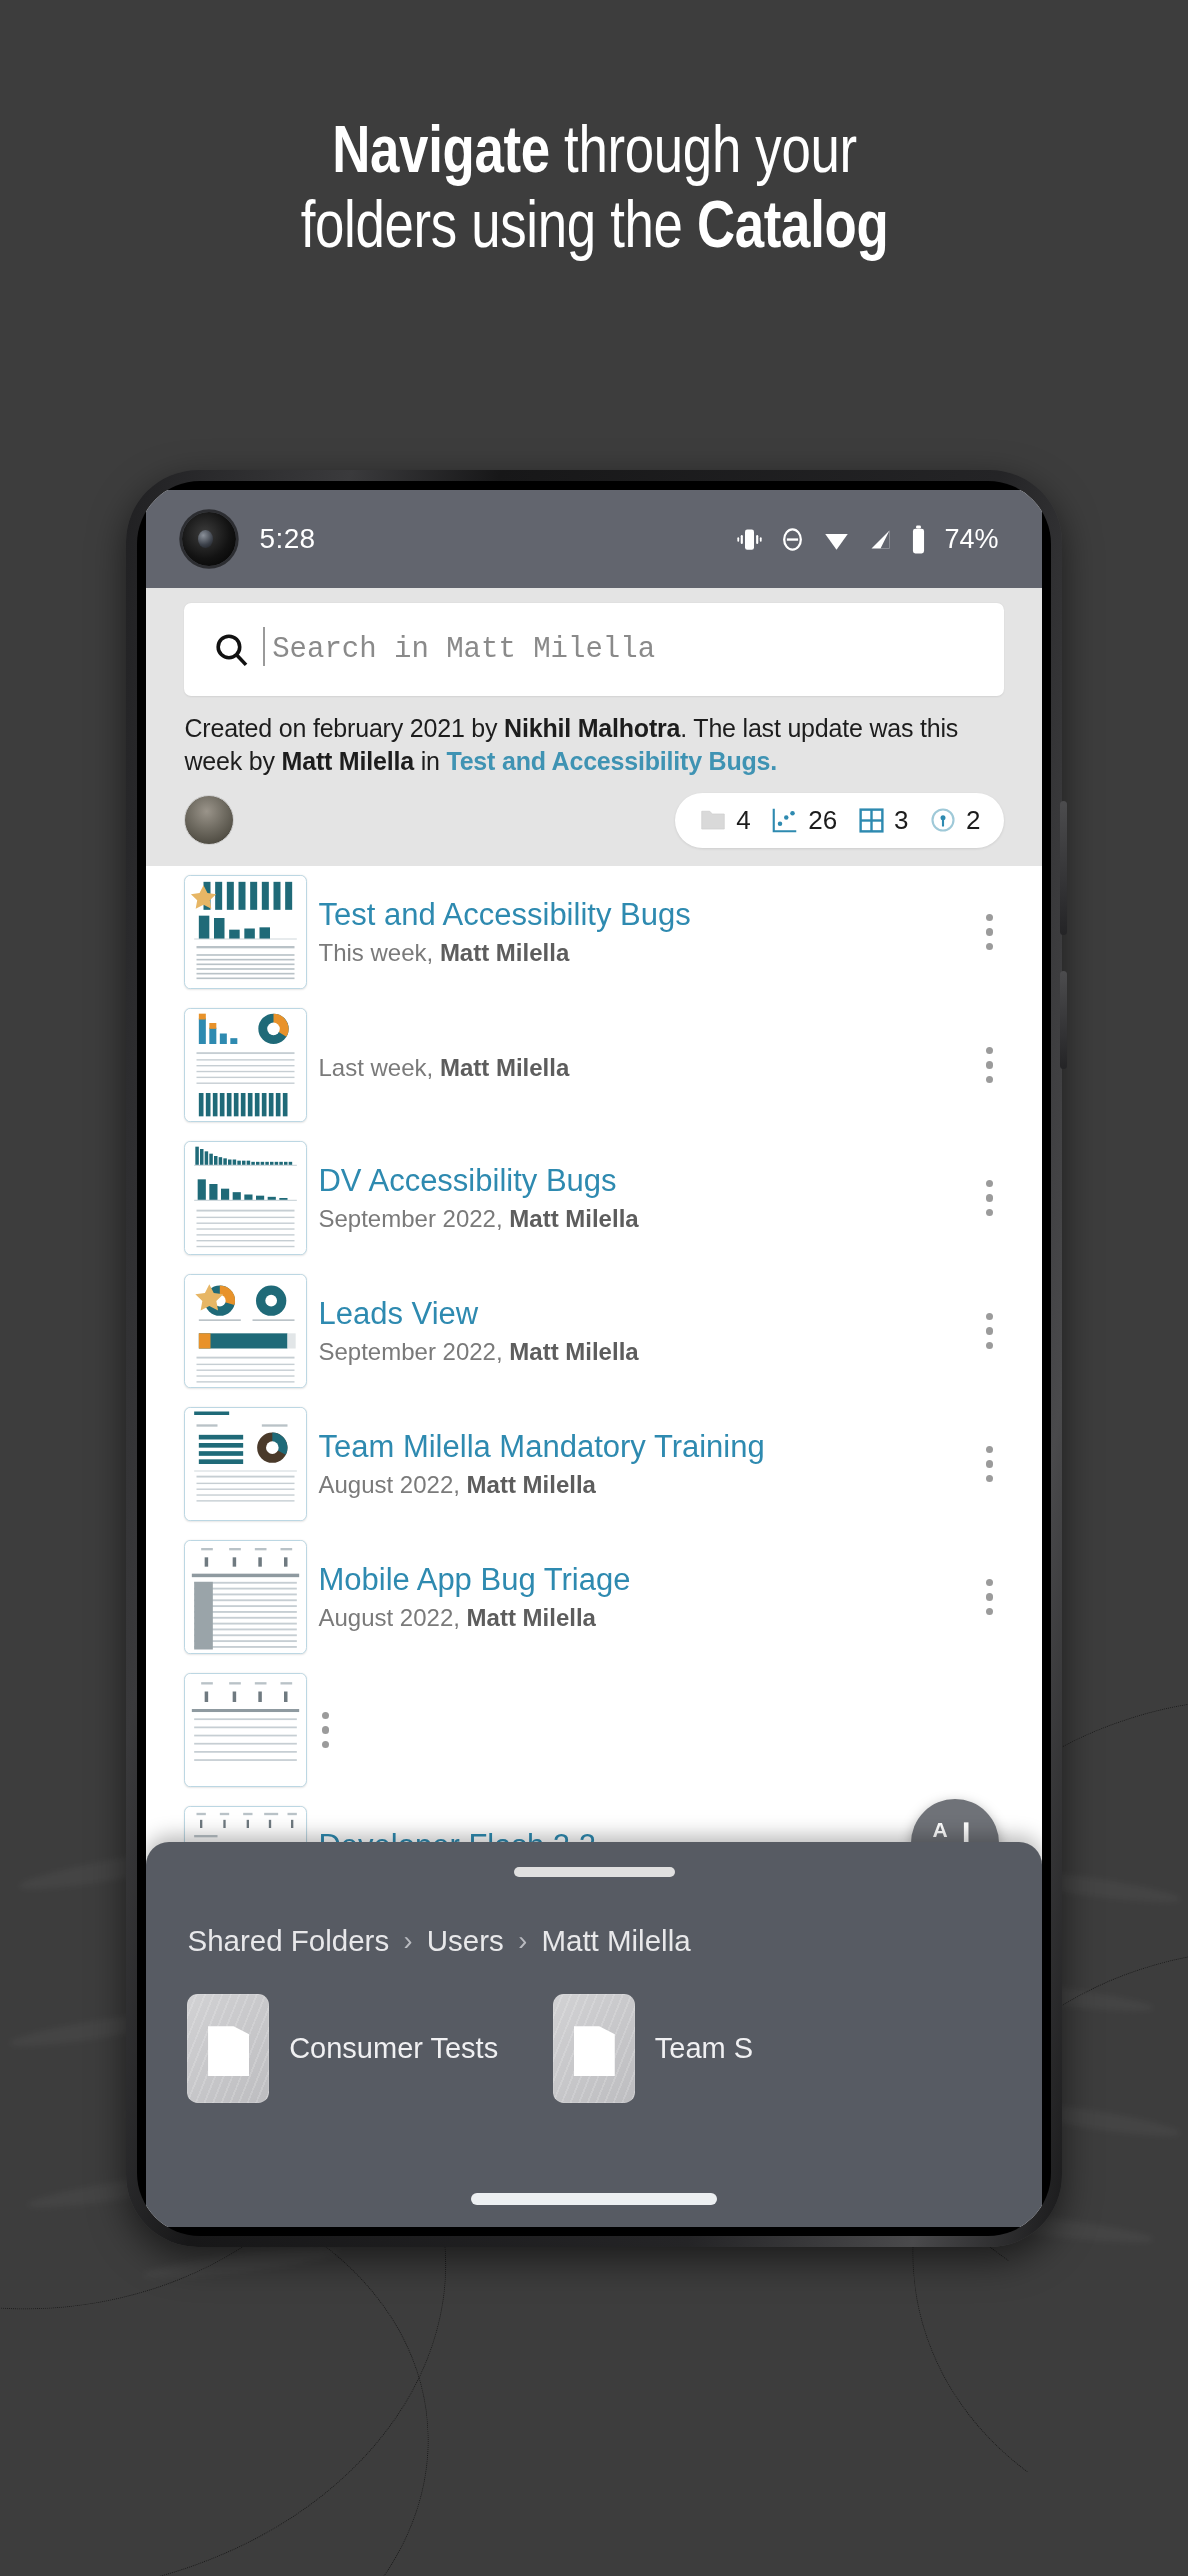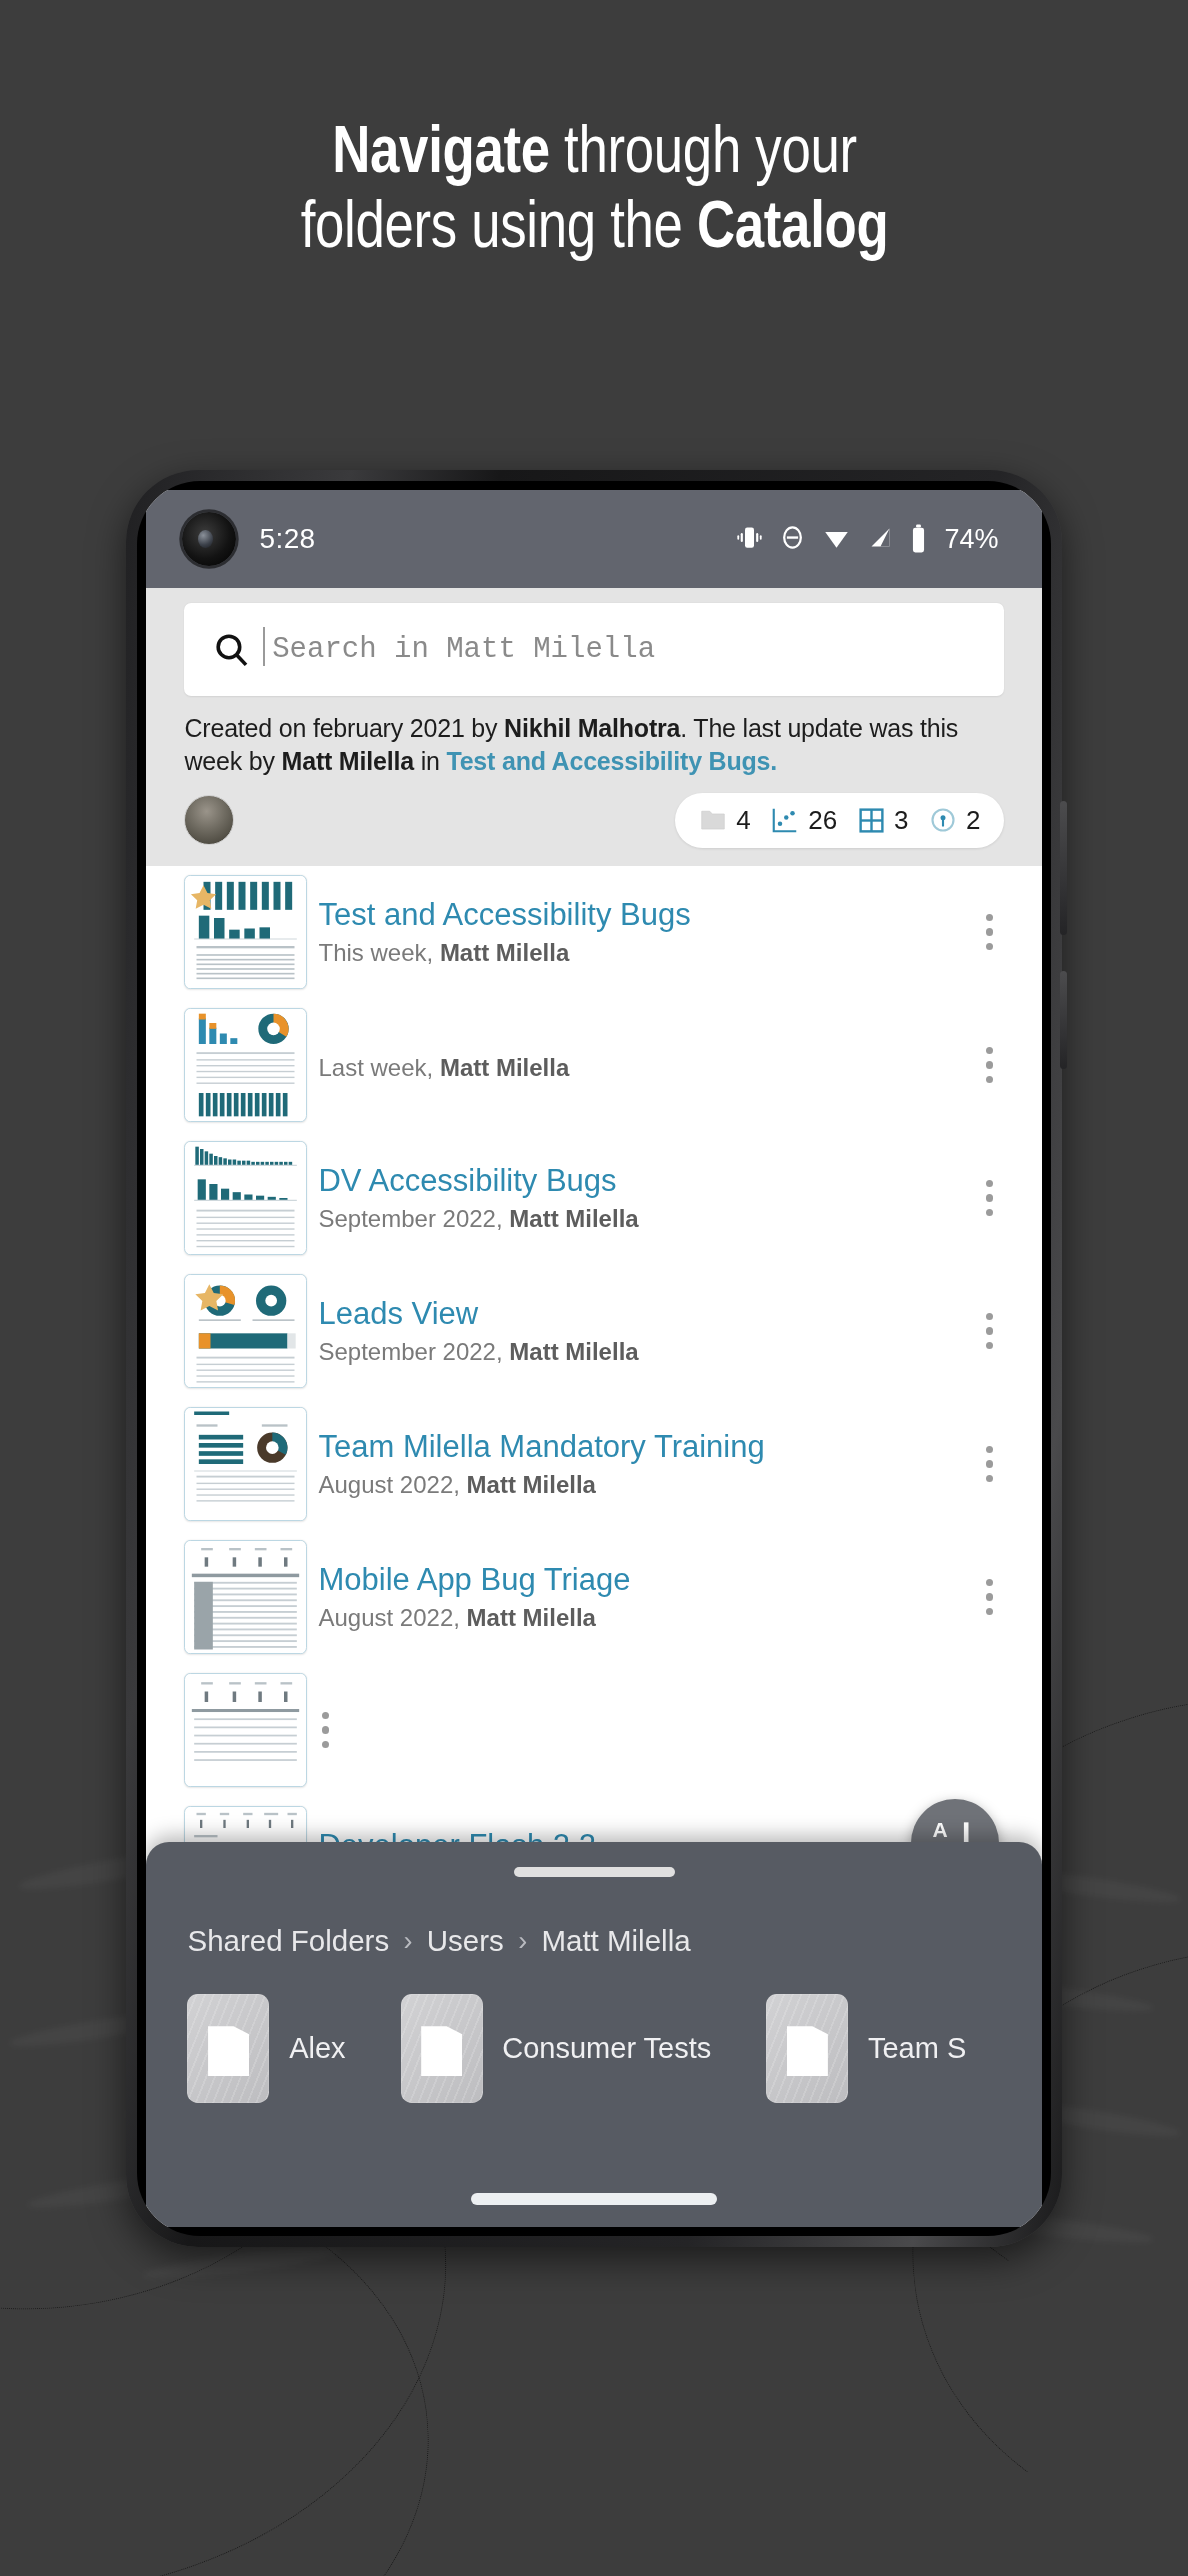--- a/index.html
+++ b/index.html
@@ -95,21 +95,21 @@
     background:radial-gradient(circle at 42% 40%, #3c3c3c 0%, #131313 55%, #000 100%);
     box-shadow:0 0 0 2.7px rgba(0,0,0,.55);
     position:relative; flex:none;
   }
   #camera-lens::after{
     content:""; position:absolute; left:16px; top:18px;
     width:14.3px;height:18px;border-radius:50%;
     background:radial-gradient(circle at 35% 30%,#8a9099 0%,#3b4049 60%, #1a1c20 100%);
   }
   #clock{ margin-left:23px; font-size:28px; font-weight:500; letter-spacing:0.4px;}
-  #status-icons{ margin-left:auto; display:flex; gap:16px;}
+  #status-icons{ margin-left:auto; display:flex; align-items:center; gap:16px;}
   #status-icons svg{ display:block; }
   #battery-pct{ font-size:27px; font-weight:500; margin-left:1.8px;}
 
   
   #header-area{ background:#e4e4e4; padding:14.3px 38px 0 38px; }
   #searchbar{
     height:93px; background:#fff; border-radius:7.2px;
     display:flex; align-items:center; padding:0 27px;
     box-shadow:0 0.9px 1.8px rgba(0,0,0,.08);
   }
@@ -742,24 +742,20 @@
           <span class="crumb">Shared Folders</span>
           <span class="sep">›</span>
           <span class="crumb">Users</span>
           <span class="sep">›</span>
           <span class="crumb">Matt Milella</span>
         </div>
 
         <div id="folder-row">
           <div class="folder-chip">
             <div class="folder-ico"></div>
-            <div class="folder-name">Alex</div>
-          </div>
-          <div class="folder-chip">
-            <div class="folder-ico"></div>
             <div class="folder-name">Consumer Tests</div>
           </div>
           <div class="folder-chip">
             <div class="folder-ico"></div>
             <div class="folder-name">Team S</div>
           </div>
         </div>
 
         <div id="home-indicator"></div>
       </div>

